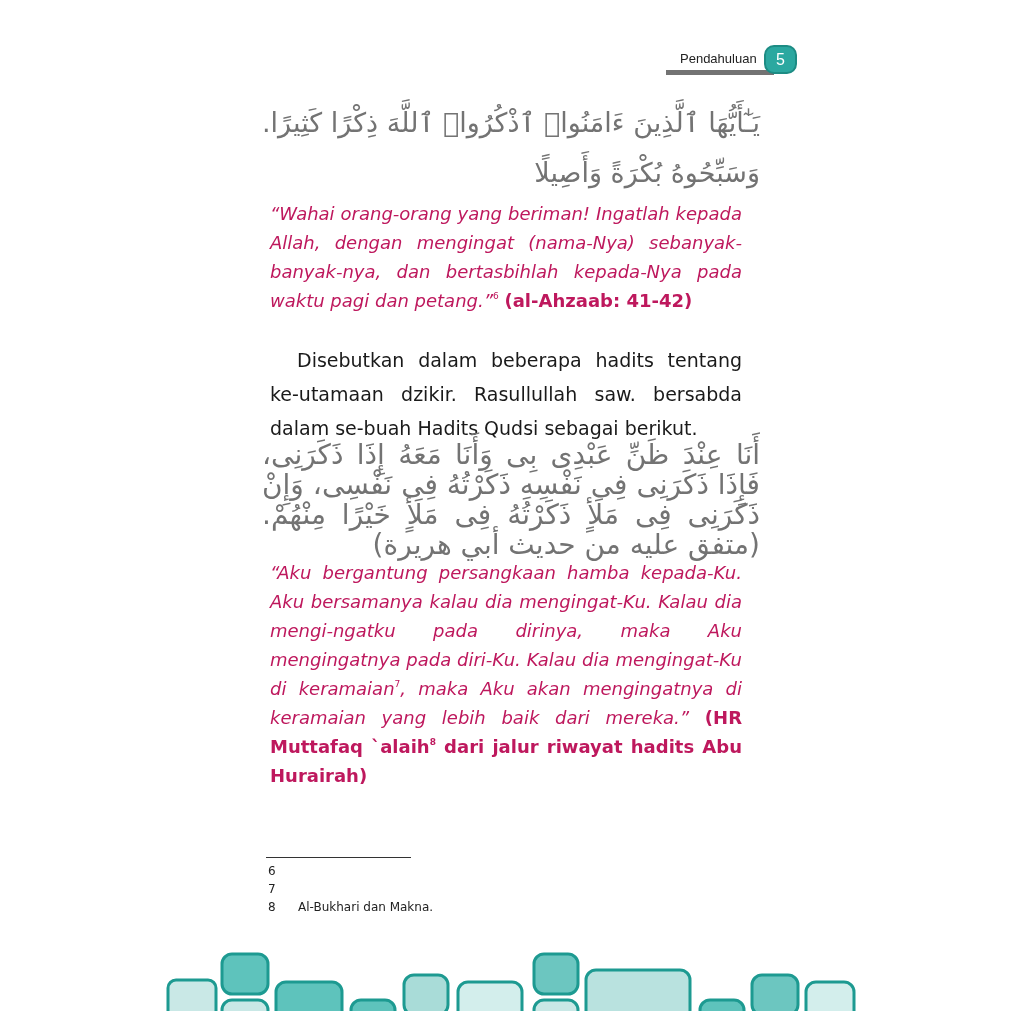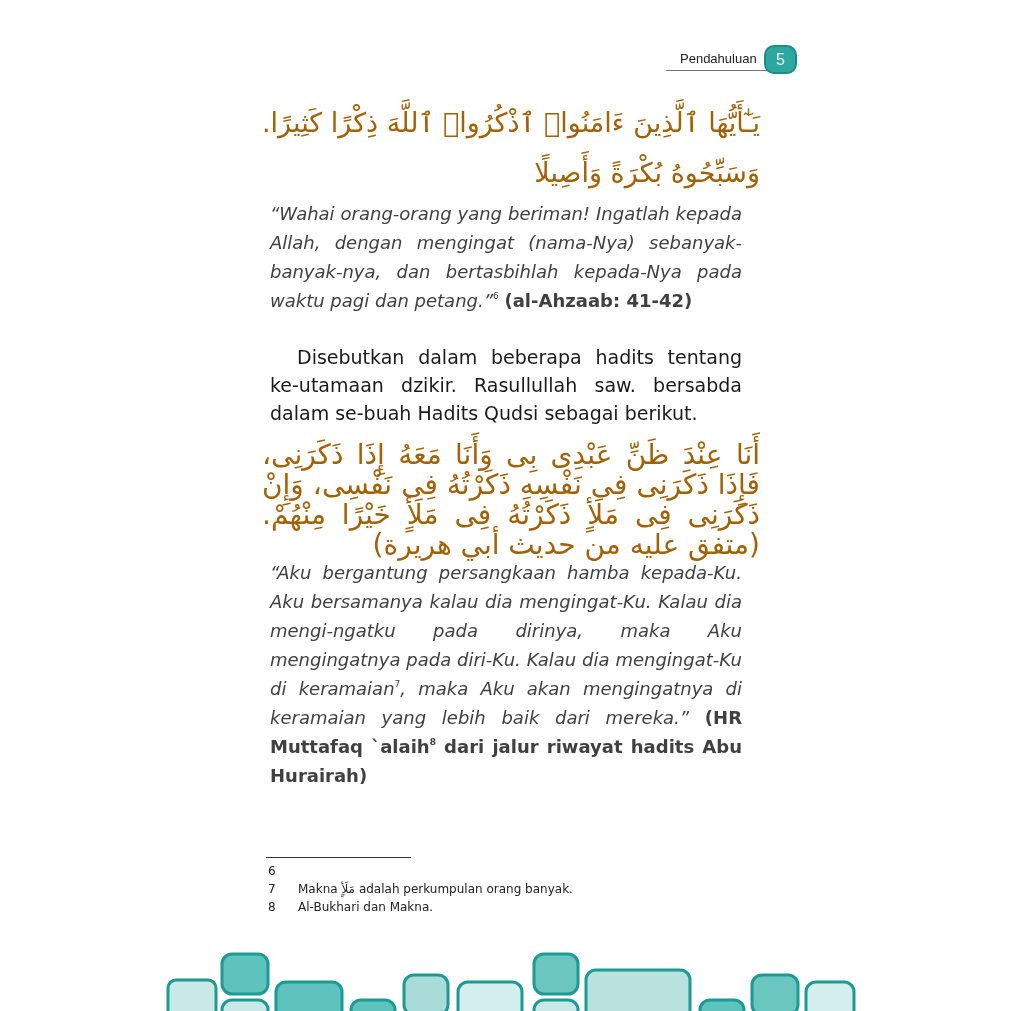--- a/index.html
+++ b/index.html
@@ -21,21 +21,21 @@
       width: 1011px; height: 1011px;
       background: #ffffff;
     }
     
     .running-head {
       position: absolute;
       left: 666px;
       top: 50px;
       width: 108px;
       height: 20px;
-      border-bottom: 1px solid #737373;
+      border-bottom: 5px solid #737373;
     }
     .running-head-title {
       position: absolute;
       left: 14px;
       top: 1px;
       font-family: "Liberation Sans", sans-serif;
       font-size: 13px;
       color: #222;
     }
     .page-number-badge {
@@ -54,21 +54,21 @@
       text-align: center;
       line-height: 25px;
     }
     
     .arabic {
       position: absolute;
       direction: rtl;
       text-align: justify;
       text-align-last: right;
       font-family: "DejaVu Sans", sans-serif;
-      color: #a16207;
+      color: #737373;
     }
     .ayat {
       left: 262px;
       top: 98px;
       width: 498px;
       font-size: 27px;
       line-height: 50px;
     }
     .hadith-ar {
       left: 262px;
@@ -78,35 +78,35 @@
       line-height: 30px;
     }
     .translation {
       position: absolute;
       left: 270px;
       width: 472px;
       font-family: "DejaVu Sans", sans-serif;
       font-size: 18px;
       line-height: 29px;
       text-align: justify;
-      color: #404040;
+      color: #be185d;
     }
     .translation .it { font-style: italic; }
     .translation .bold { font-weight: bold; font-style: normal; }
     .translation sup { font-size: 9px; vertical-align: 8px; line-height: 0; }
     .tr1 { top: 199px; }
     .tr2 { top: 558px; }
     .body-para {
       position: absolute;
       left: 270px;
       top: 343px;
       width: 472px;
       font-family: "DejaVu Sans", sans-serif;
       font-size: 19px;
-      line-height: 28px;
+      line-height: 34px;
       text-align: justify;
       text-indent: 27px;
       color: #1a1a1a;
     }
     
     .footnote-rule {
       position: absolute;
       left: 266px;
       top: 857px;
       width: 145px;
@@ -160,25 +160,20 @@
     <span class="bold">(HR Muttafaq `alaih</span><sup class="bold">8</sup><span class="bold"> dari jalur riwayat hadits Abu Hurairah)</span>
   </div>
 
   <div class="footnote-rule"></div>
   <div class="footnotes">
     <div class="fn">
       <span class="fn-num">6</span>
     </div>
     <div class="fn">
       <span class="fn-num">7</span>
-      <span>
-        <span>Makna</span>
-        <span class="fn-ar" dir="rtl">مَلَأٍ</span>
-        <span>adalah perkumpulan orang banyak.</span>
-      </span>
     </div>
     <div class="fn">
       <span class="fn-num">8</span>
       <span>Al-Bukhari dan Makna.</span>
     </div>
   </div>
 
   <svg class="deco" viewBox="0 0 1011 1011" xmlns="http://www.w3.org/2000/svg">
     <g stroke="#1d9a91" stroke-width="3">
       <rect x="168" y="980" width="48" height="40" rx="8" fill="#c9e8e6"></rect>

